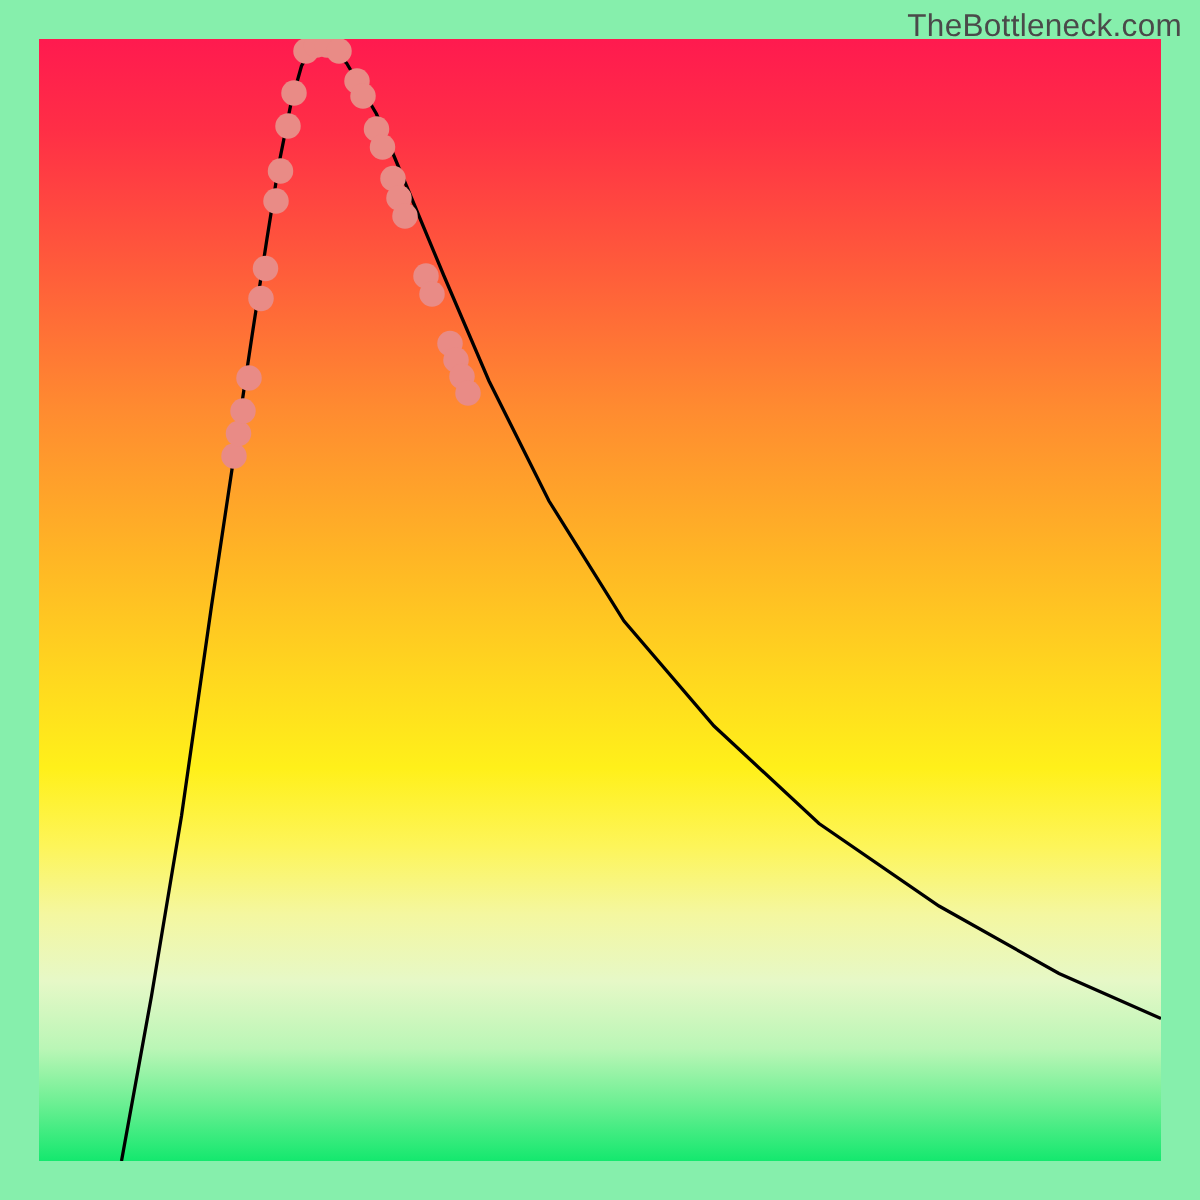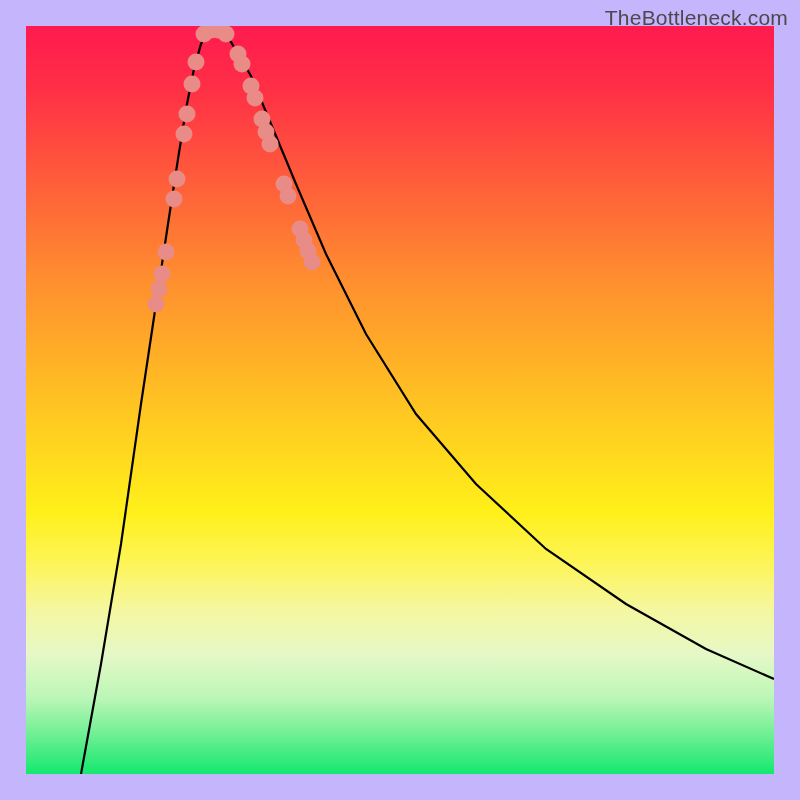--- a/index.html
+++ b/index.html
@@ -7,21 +7,21 @@
     padding: 0;
     width: 800px;
     height: 800px;
     overflow: hidden;
     font-family: Arial, Helvetica, sans-serif;
   }
   .canvas-wrap {
     position: relative;
     width: 800px;
     height: 800px;
-    background: #c4b5fd;
+    background: #86efac;
   }
   .gradient-area {
     position: absolute;
     left: 26px;
     top: 26px;
     width: 748px;
     height: 748px;
     background: linear-gradient(
       to bottom,
       #ff1a4f 0%,

